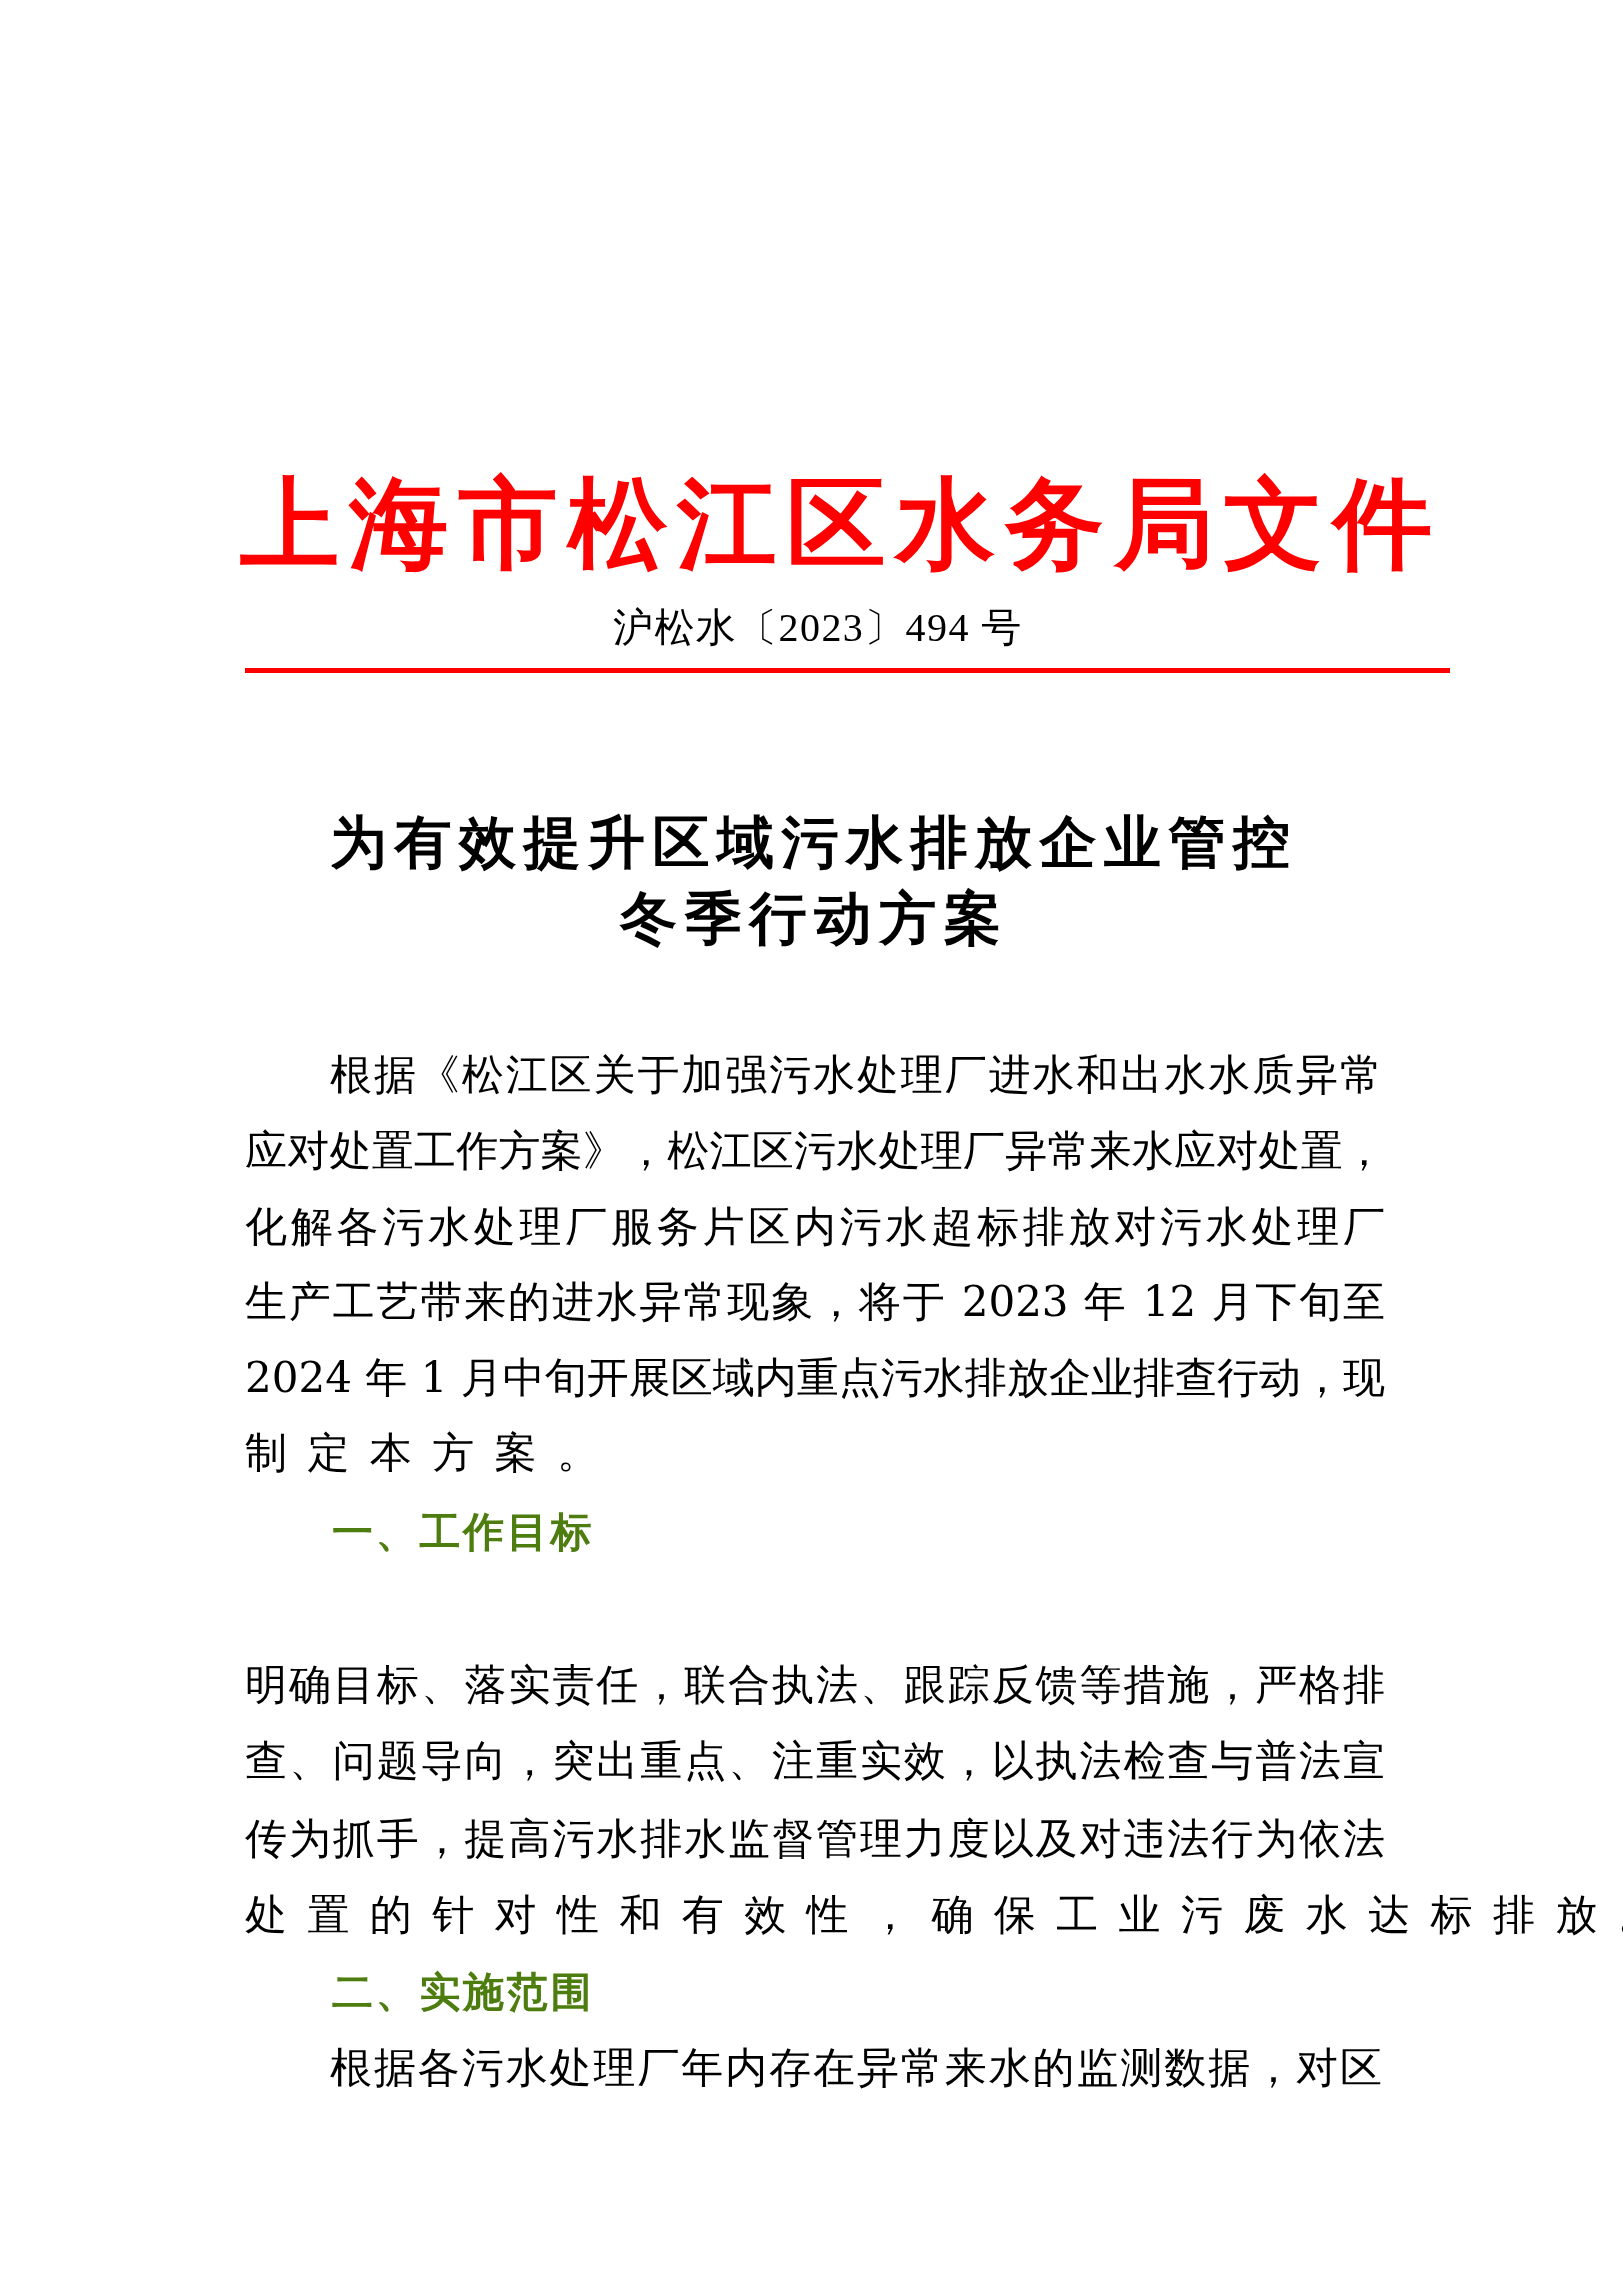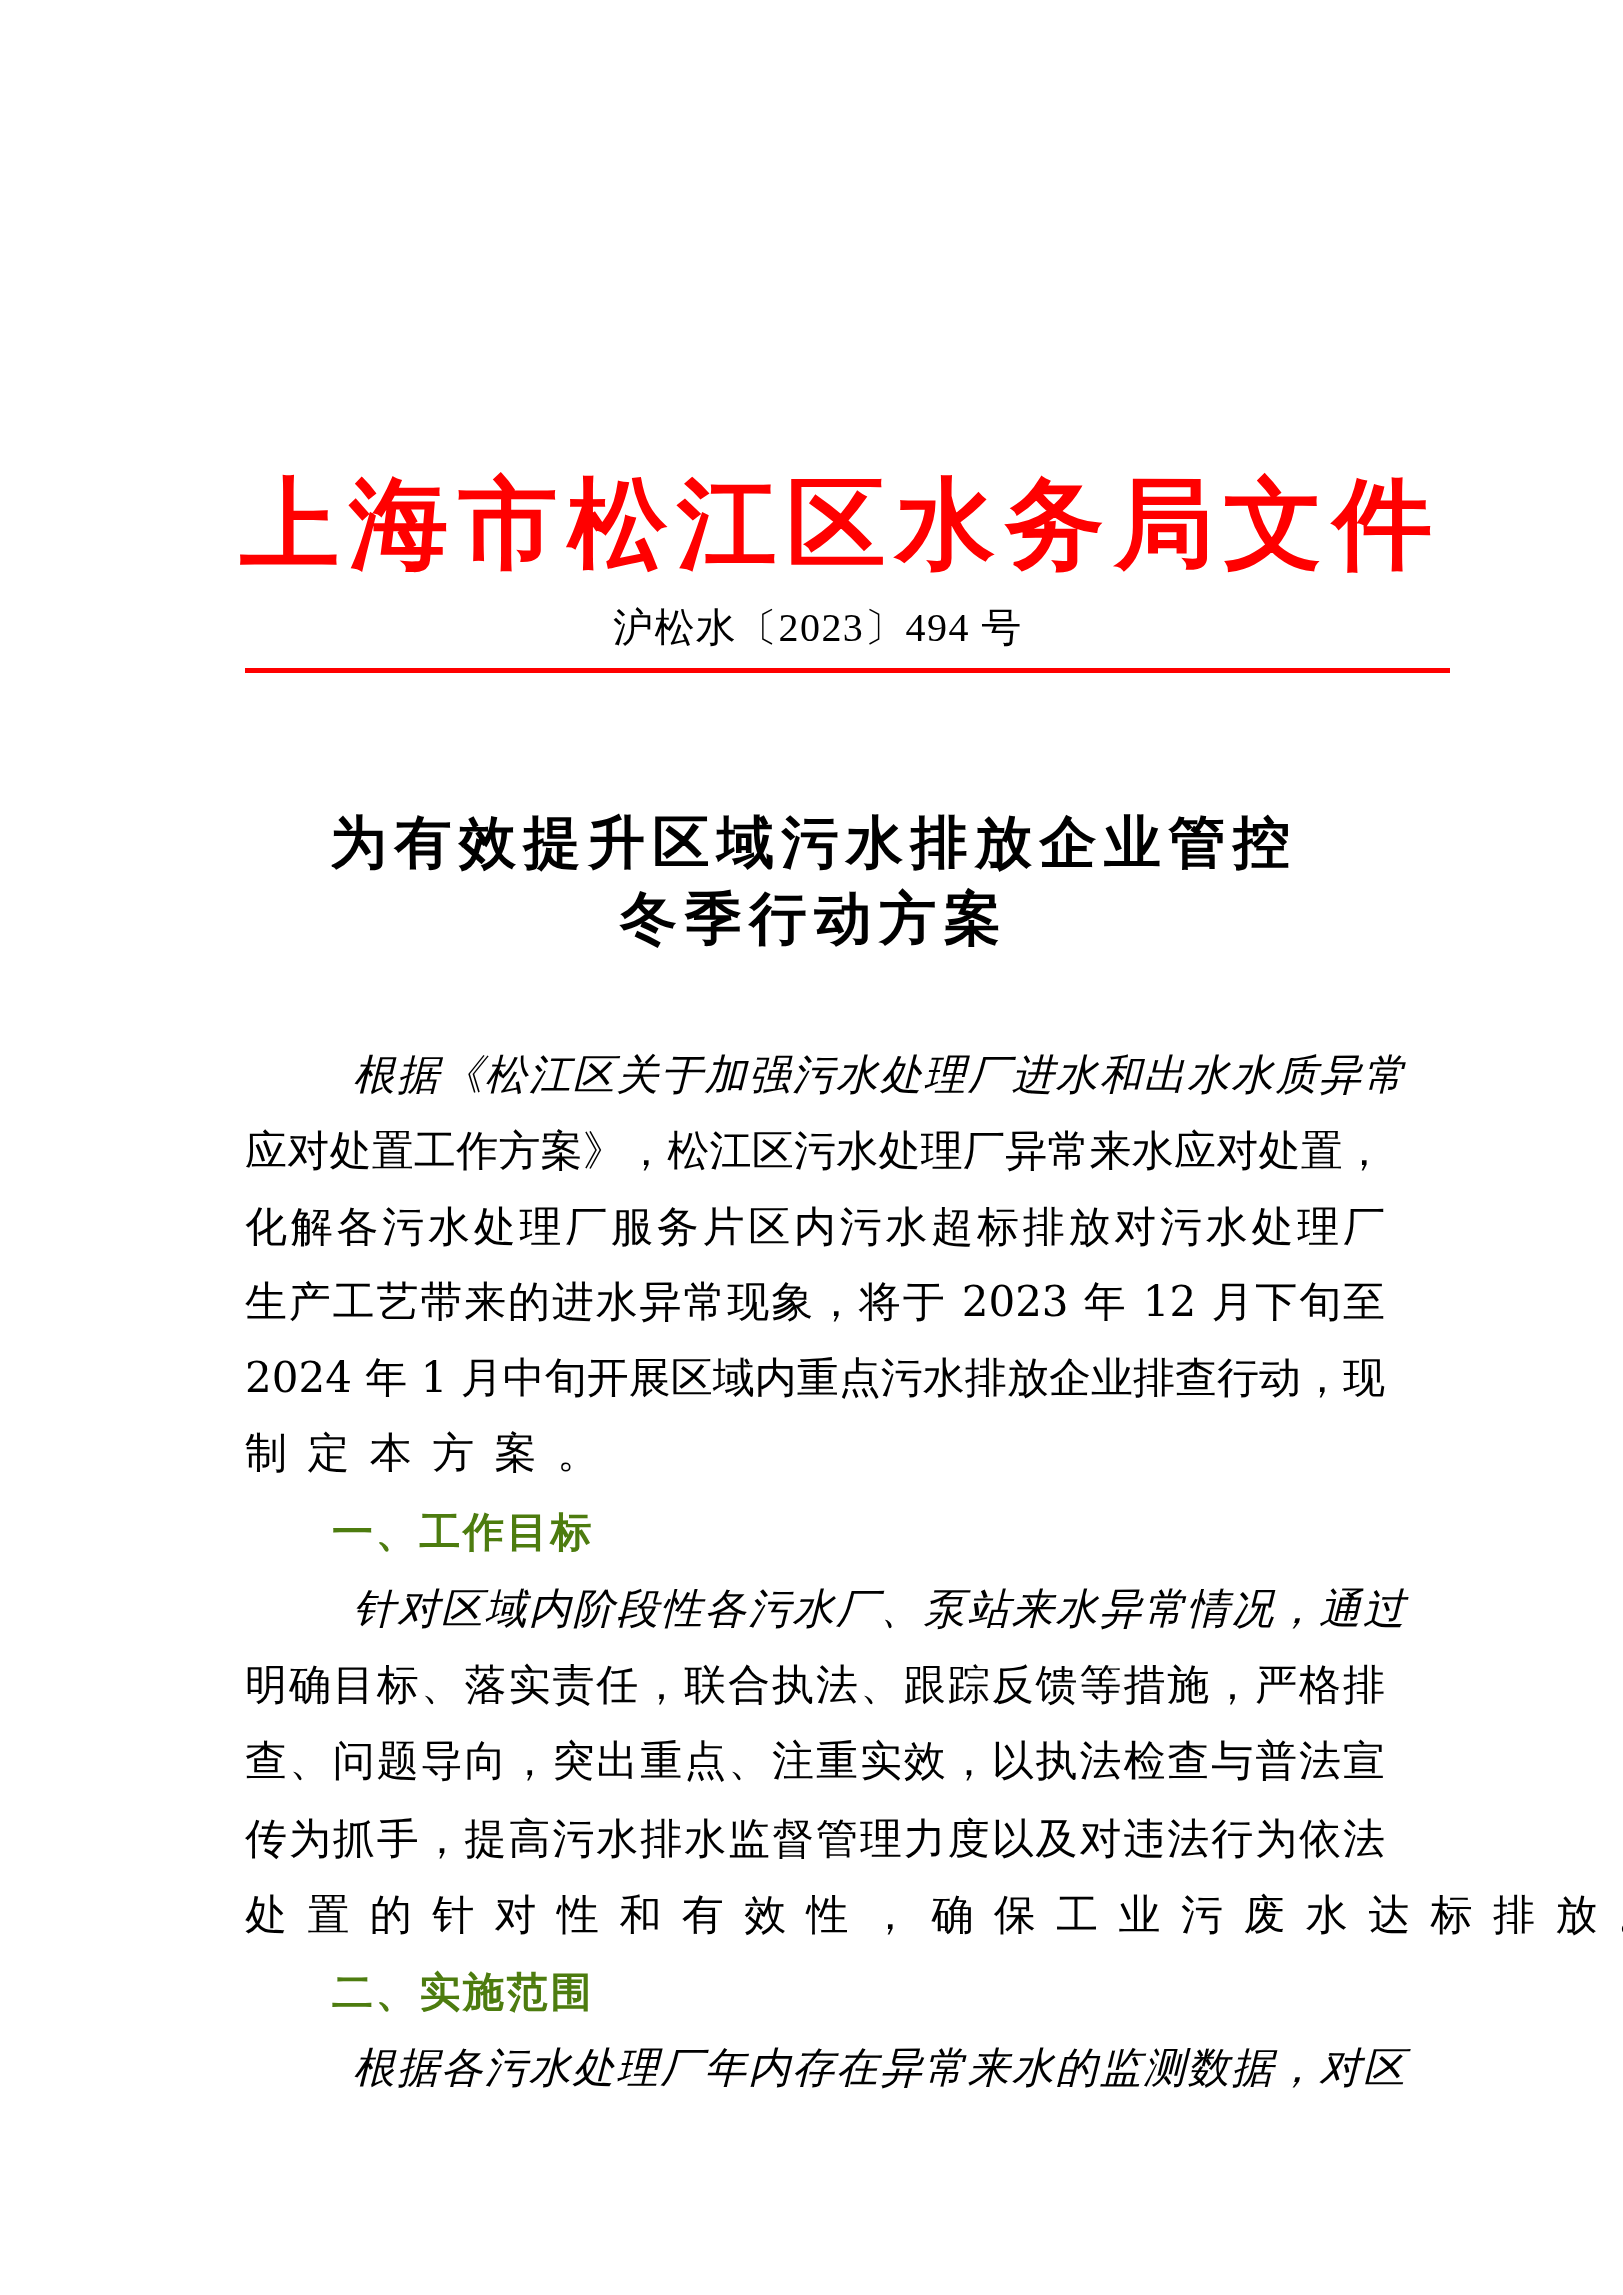--- a/index.html
+++ b/index.html
@@ -32,21 +32,21 @@
   }
   .subtitle-line.l1 { left: 330px; top: 804px; width: 960px; }
   .subtitle-line.l2 { left: 620px; top: 880px; width: 381px; }
 
   .body-line {
     position: absolute; left: 245px; width: 1140px; height: 76px;
     color: #000000; font-family: "DejaVu Serif", "Liberation Serif", serif;
     font-size: 42px; line-height: 76px; white-space: nowrap;
     text-align: justify; text-align-last: justify;
   }
-  .body-line.indent { left: 353px; width: 1052px; font-style: italic; }
+  .body-line.indent { left: 330px; width: 1052px; }
   .body-line.last { text-align-last: left; letter-spacing: 20.4px; }
 
   .heading-line {
     position: absolute; left: 332px; height: 76px;
     color: #4d7c0f; font-family: "DejaVu Sans", "Liberation Sans", sans-serif;
     font-weight: bold; font-size: 41px; line-height: 76px; white-space: nowrap;
     letter-spacing: 2.7px;
   }
 </style>
 </head>
@@ -62,21 +62,20 @@
   <div class="subtitle-line l2">冬季行动方案</div>
 
   <div class="body-line indent" style="top:1037px">根据《松江区关于加强污水处理厂进水和出水水质异常</div>
   <div class="body-line" style="top:1113px">应对处置工作方案》，松江区污水处理厂异常来水应对处置，</div>
   <div class="body-line" style="top:1189px">化解各污水处理厂服务片区内污水超标排放对污水处理厂</div>
   <div class="body-line" style="top:1264px">生产工艺带来的进水异常现象，将于 2023 年 12 月下旬至</div>
   <div class="body-line" style="top:1340px">2024 年 1 月中旬开展区域内重点污水排放企业排查行动，现</div>
   <div class="body-line last" style="top:1415px">制定本方案。</div>
 
   <div class="heading-line" style="top:1494px">一、工作目标</div>
-  <div class="body-line indent" style="top:1571px">针对区域内阶段性各污水厂、泵站来水异常情况，通过</div>
   <div class="body-line" style="top:1647px">明确目标、落实责任，联合执法、跟踪反馈等措施，严格排</div>
   <div class="body-line" style="top:1723px">查、问题导向，突出重点、注重实效，以执法检查与普法宣</div>
   <div class="body-line" style="top:1801px">传为抓手，提高污水排水监督管理力度以及对违法行为依法</div>
   <div class="body-line last" style="top:1877px">处置的针对性和有效性，确保工业污废水达标排放。</div>
 
   <div class="heading-line" style="top:1954px">二、实施范围</div>
   <div class="body-line indent" style="top:2030px">根据各污水处理厂年内存在异常来水的监测数据，对区</div>
 
 </div>
 

